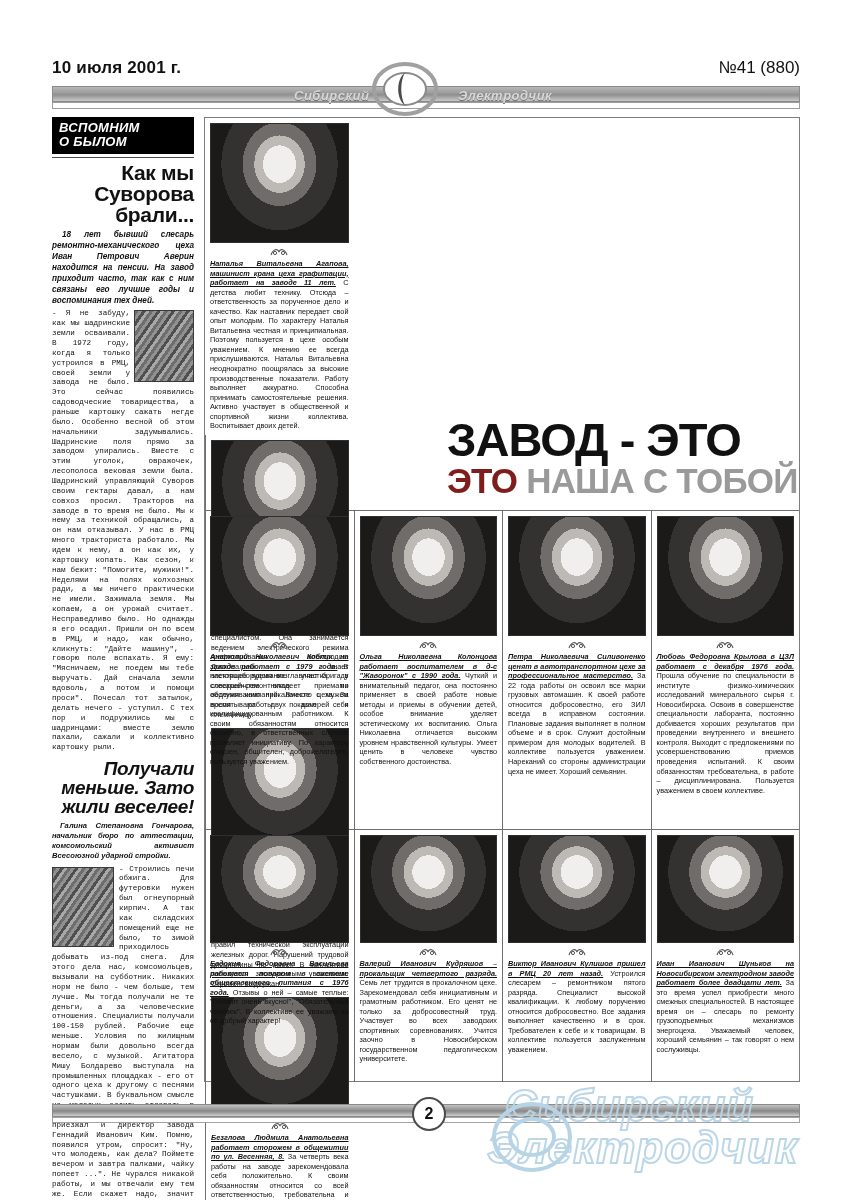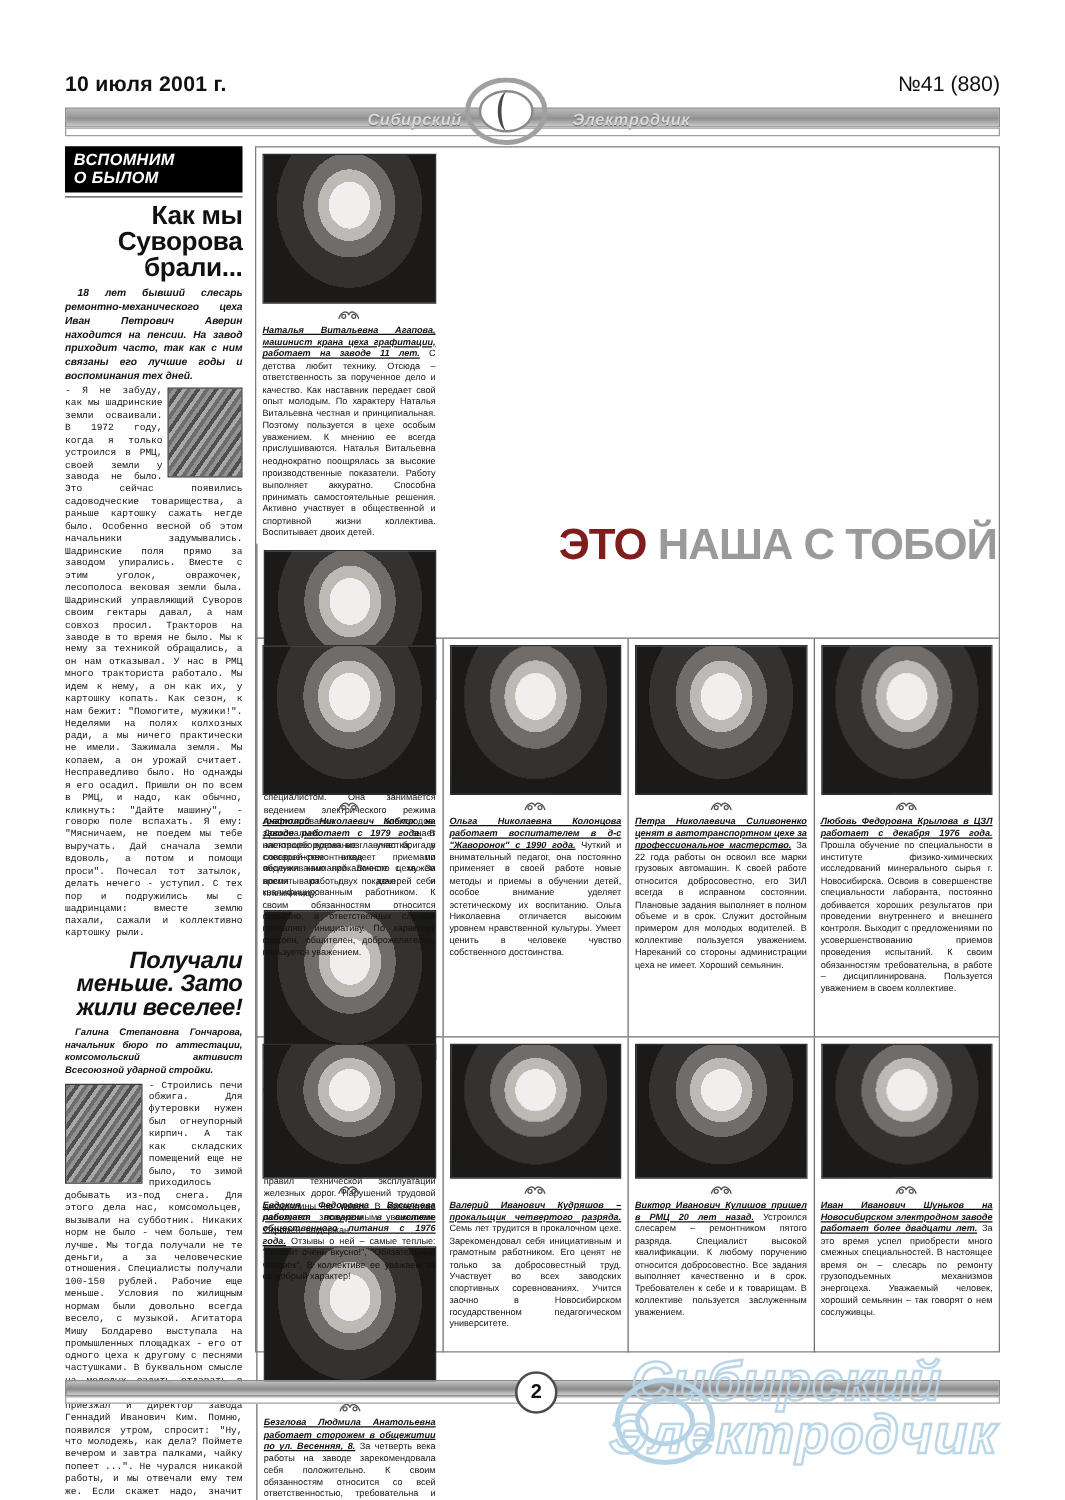--- a/index.html
+++ b/index.html
@@ -166,20 +166,21 @@
           <svg class="orn" viewBox="0 0 20 12">
               <path d="M2 9 C4 3,9 2,10 6 C11 2,16 3,18 9" fill="none" stroke="#555" stroke-width="1.1"></path>
               <circle cx="6" cy="7" r="1.6" fill="none" stroke="#555" stroke-width="1"></circle>
               <circle cx="14" cy="7" r="1.6" fill="none" stroke="#555" stroke-width="1"></circle>
             </svg>
           <div class="cap"><b>Безглова Людмила Анатольевна работает сторожем в общежитии по ул. Весенняя, 8.</b><span> За четверть века работы на заводе зарекомендовала себя положительно. К своим обязанностям относится со всей ответственностью, требовательна и дисциплинирована. В коллективе, где работает Людмила Анатольевна, пользуется уважением. В трудную минуту всегда придет на помощь. Она – мать троих детей.</span></div>
         </div>
       </div>
 
       <div class="bigwrap" style="left:238px;top:300px;width:356px;height:90px;">
+        <div class="big1">ЗАВОД - ЭТО</div>
         <div class="big2">
           <span class="dark">ЭТО</span>
           <span>НАША С ТОБОЙ</span>
         </div>
       </div>
 
       <div style="height:92px;"></div>
 
       <div class="hrule"></div>
 

